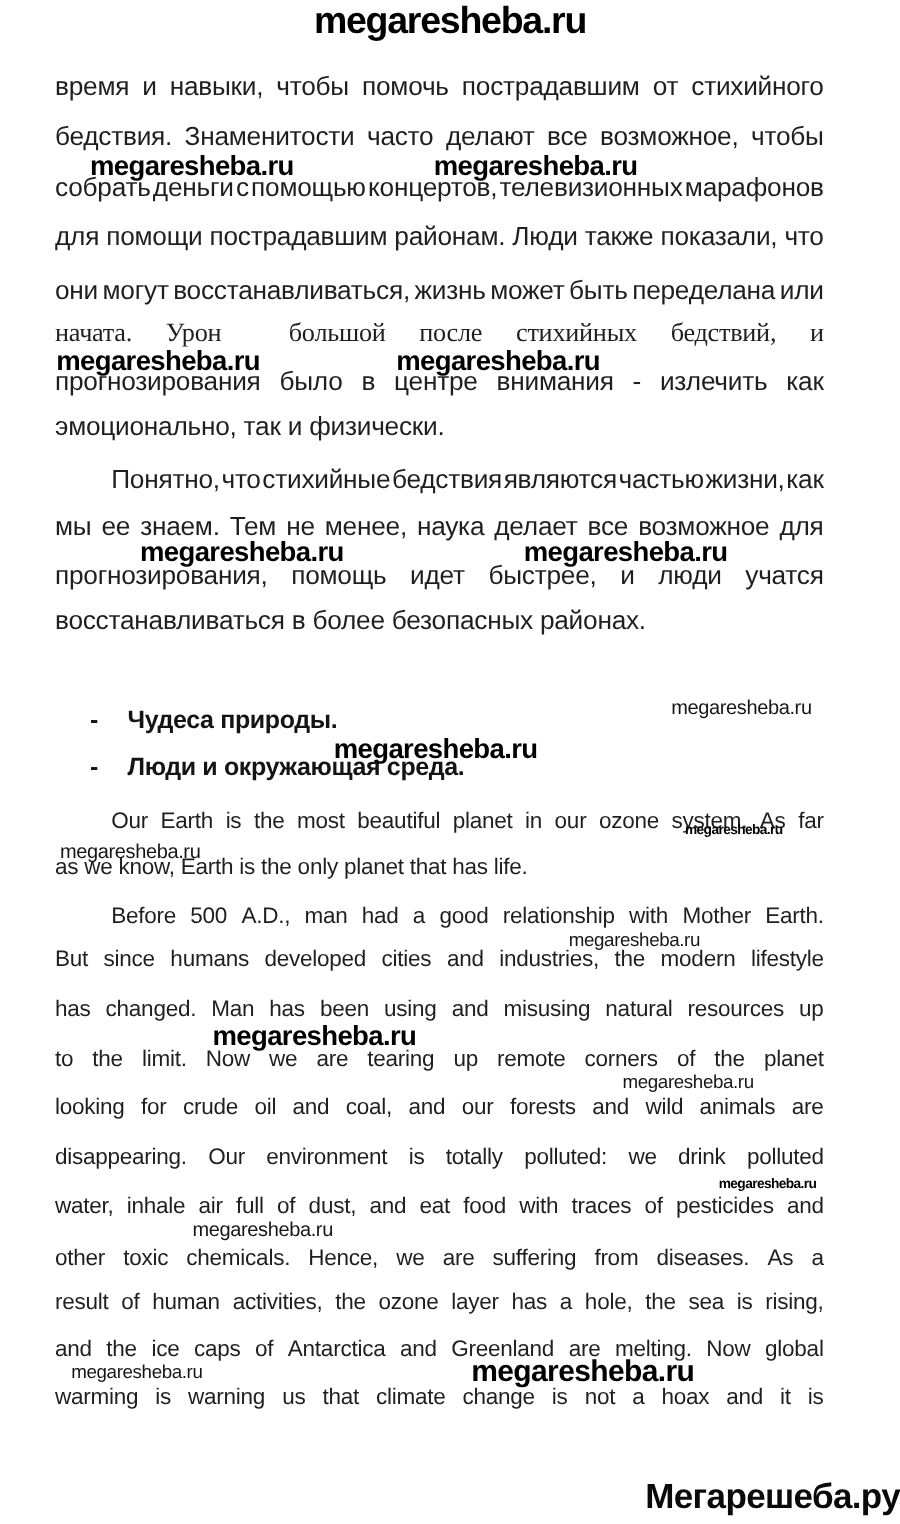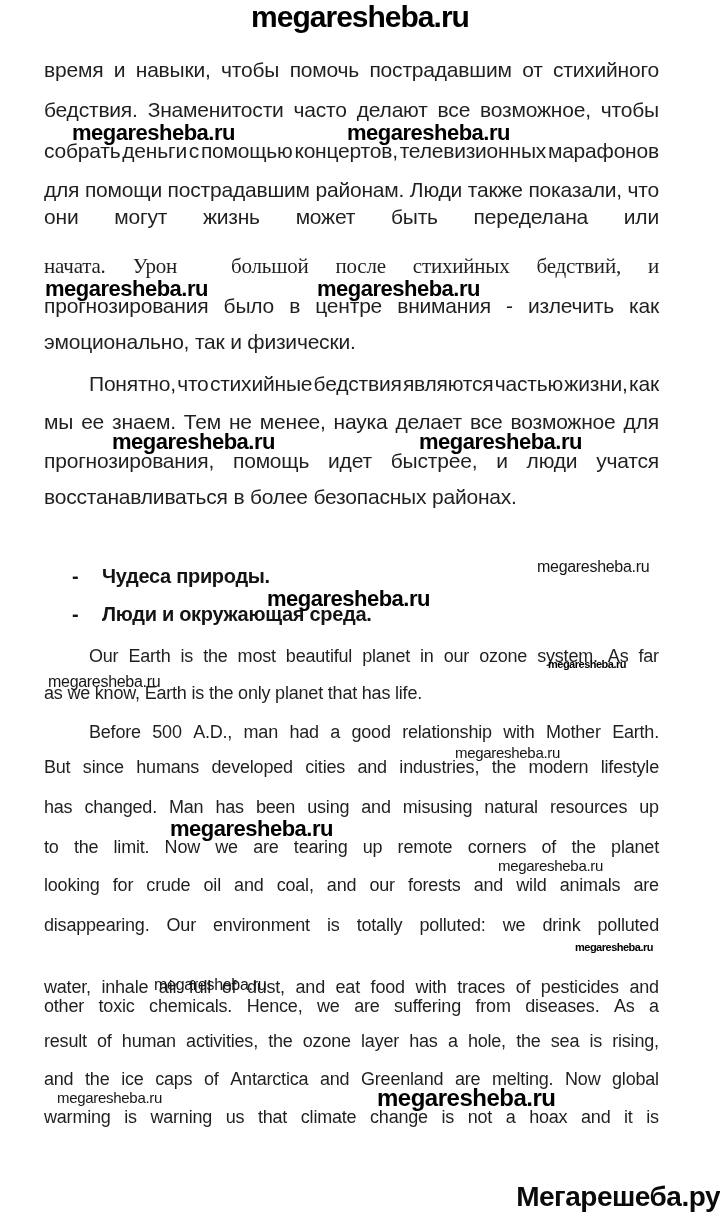--- a/index.html
+++ b/index.html
@@ -71,23 +71,24 @@
       <div class="line ru just" style="left: 44px; top: 177px; width: 615px;">
         <span>для</span>
         <span>помощи</span>
         <span>пострадавшим</span>
         <span>районам.</span>
         <span>Люди</span>
         <span>также</span>
         <span>показали,</span>
         <span>что</span>
       </div>
-      <div class="line ru just" style="left: 44px; top: 204px; width: 615px;">
+      <div class="line ru just" style="left: 44px; top: 220px; width: 615px;">
         <span>они</span>
         <span>могут</span>
+        <span>восстанавливаться,</span>
         <span>жизнь</span>
         <span>может</span>
         <span>быть</span>
         <span>переделана</span>
         <span>или</span>
       </div>
       <div class="line ru just" style="left: 44px; top: 254px; width: 615px; font-family: Liberation Serif, serif;">
         <span>начата.</span>
         <span>Урон</span>
         <span></span>
@@ -229,21 +230,21 @@
         <span>disappearing.</span>
         <span>Our</span>
         <span>environment</span>
         <span>is</span>
         <span>totally</span>
         <span>polluted:</span>
         <span>we</span>
         <span>drink</span>
         <span>polluted</span>
       </div>
-      <div class="line en just" style="left: 44px; top: 954px; width: 615px; margin-top: 23px;">
+      <div class="line en just" style="left: 44px; top: 954px; width: 615px;">
         <span>water,</span>
         <span>inhale</span>
         <span>air</span>
         <span>full</span>
         <span>of</span>
         <span>dust,</span>
         <span>and</span>
         <span>eat</span>
         <span>food</span>
         <span>with</span>

